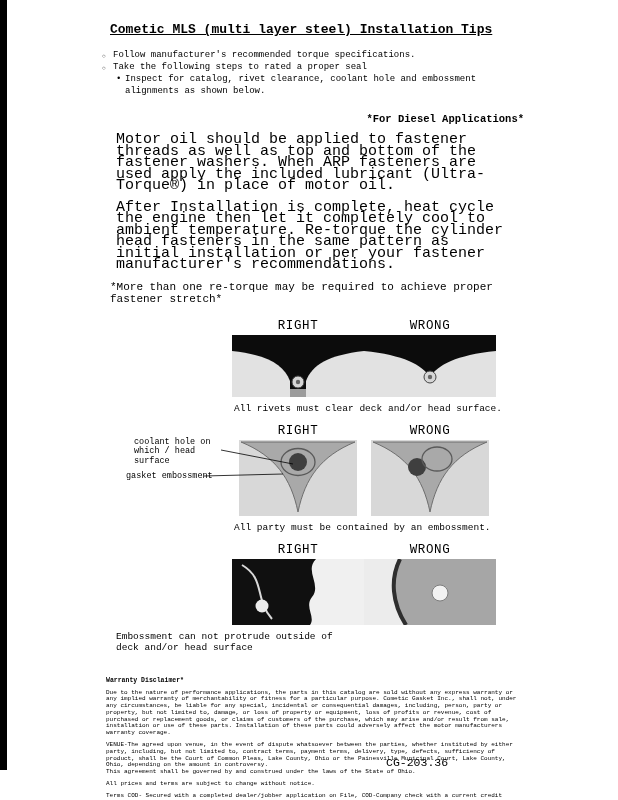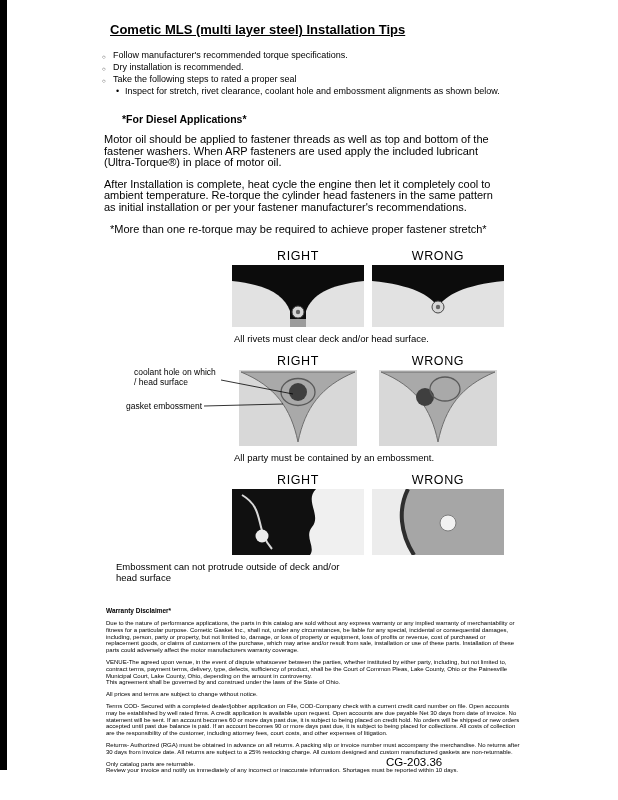--- a/index.html
+++ b/index.html
@@ -1,34 +1,34 @@
 <!DOCTYPE html>
 <html><head>
 <meta charset="utf-8">
 <style>
   * { margin:0; padding:0; box-sizing:border-box; }
   html,body { background:#ffffff; }
   .page {
     position:relative; width:618px; height:800px; background:#fff;
-    font-family:Liberation Sans, sans-serif; color:#000; overflow:hidden;
+    font-family:Liberation Mono, monospace; color:#000; overflow:hidden;
   }
   .left-bar { position:absolute; left:0; top:0; width:7px; height:770px; background:#000; }
   .content { position:absolute; left:100px; top:22px; width:424px; }
   .title { font-size:13px; font-weight:bold; text-decoration:underline; margin-left:10px; margin-bottom:12px; }
   .bullets { list-style:none; font-size:9px; line-height:12px; }
   .bullets > li { position:relative; padding-left:13px; }
   .bullets > li::before { content:"○"; position:absolute; left:2px; top:1.5px; font-size:6px; }
   .subbullets { list-style:none; font-size:9px; line-height:12px; margin-left:14px; }
   .subbullets > li { position:relative; padding-left:11px; }
   .subbullets > li::before { content:"•"; position:absolute; left:2px; top:0; }
-  .diesel-heading { font-size:10.5px; font-weight:bold; margin:16px 0 9px 22px; }
-  .para { font-size:11px; line-height:11.5px; margin:0 0 10px 4px; width:402px; }
+  .diesel-heading { font-size:10.5px; font-weight:bold; margin:16px 0 9px 22px;text-align:right; }
+  .para { font-size:15px; line-height:11.5px; margin:0 0 10px 16px; width:402px; }
   .note { font-size:11px; margin:4px 0 14px 10px; }
 
-  .diag-row { display:flex; gap:8px; margin-left:132px; }
+  .diag-row { display:flex; gap:0; margin-left:132px; }
   .diag-col { width:132px; text-align:center; }
   .diag-header { font-size:12.5px; letter-spacing:0.6px; margin-bottom:2px; }
   .diag-caption { font-size:9.5px; margin:6px 0 10px 134px; }
   .diag-caption.narrow { width:225px; line-height:11px;margin-left:16px; }
   svg.diagram { display:block; margin:0 auto; }
   .row2-wrap { position:relative; }
   .row2-label { position:absolute; font-size:8.5px; line-height:9.5px; }
   .label-coolant { left:34px; top:14px; width:86px; }
   .label-emboss  { left:26px; top:48px; white-space:nowrap; }
   .row2-lines { position:absolute; left:0; top:0; pointer-events:none; }
@@ -44,25 +44,24 @@
 <body>
 
 <div class="page">
   <div class="left-bar"></div>
 
   <div class="content">
     <h1 class="title">Cometic MLS (multi layer steel) Installation Tips</h1>
 
     <ul class="bullets">
       <li>Follow manufacturer's recommended torque specifications.</li>
-      <li>Dry installation is recommended.</li>
       <li>Take the following steps to rated a proper seal</li>
     </ul>
     <ul class="subbullets">
-      <li>Inspect for stretch, rivet clearance, coolant hole and embossment alignments as shown below.</li>
+      <li>Inspect for catalog, rivet clearance, coolant hole and embossment alignments as shown below.</li>
     </ul>
 
     <h2 class="diesel-heading">*For Diesel Applications*</h2>
     <p class="para">Motor oil should be applied to fastener threads as well as top and bottom of the fastener washers. When ARP fasteners are used apply the included lubricant (Ultra-Torque®) in place of motor oil.</p>
     <p class="para">After Installation is complete, heat cycle the engine then let it completely cool to ambient temperature. Re-torque the cylinder head fasteners in the same pattern as initial installation or per your fastener manufacturer's recommendations.</p>
     <p class="note">*More than one re-torque may be required to achieve proper fastener stretch*</p>
 
     <div class="diag-row">
       <div class="diag-col">
         <div class="diag-header">RIGHT</div>

